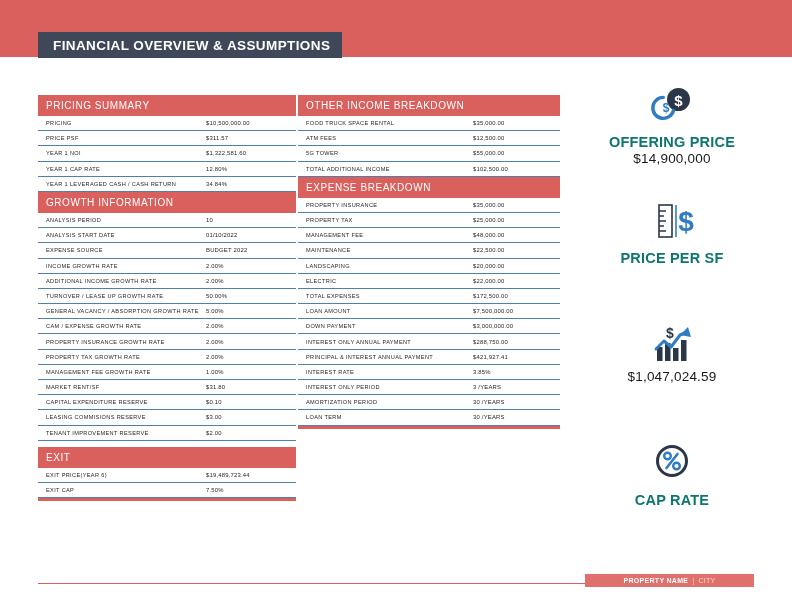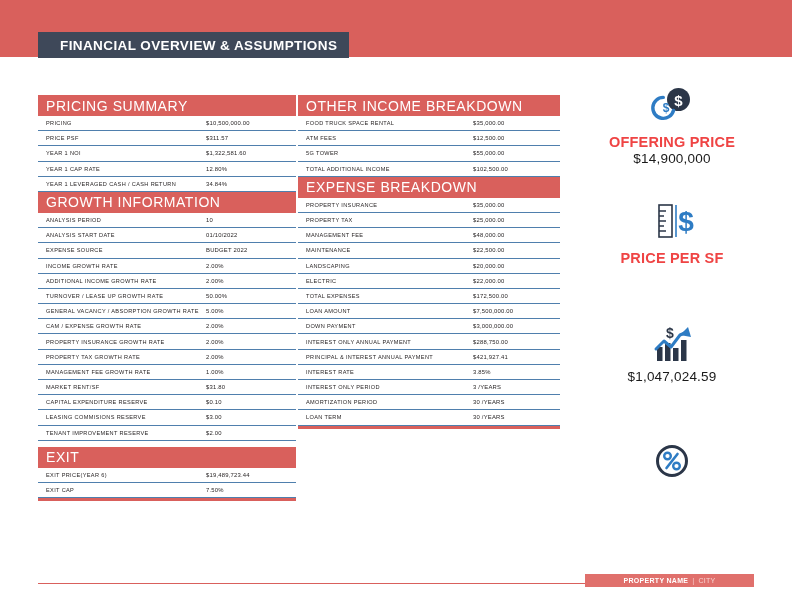--- a/index.html
+++ b/index.html
@@ -26,21 +26,21 @@
     background: #d9605c;
   }
   .title-plate {
     position: absolute;
     left: 38px;
     top: 32px;
     height: 26px;
     background: #3e4859;
     display: flex;
     align-items: center;
-    padding: 0 12px 0 22px;
+    padding: 0 12px 0 15px;
     box-sizing: border-box;
   }
   .title-plate span {
     color: #ffffff;
     font-size: 13.5px;
     font-weight: bold;
     letter-spacing: 0.4px;
     white-space: nowrap;
   }
 
@@ -56,21 +56,21 @@
     left: 298px;
     top: 95px;
     width: 262px;
   }
 
   .sect { width: 100%; }
 
   .sect-head {
     background: #d9605c;
     color: #ffffff;
-    font-size: 14px;
+    font-size: 10px;
     letter-spacing: 0.55px;
     padding: 6px 0 6px 8px;
     box-sizing: border-box;
     height: 21px;
     display: flex;
     align-items: center;
   }
 
   .rows { width: 100%; }
 
@@ -127,21 +127,21 @@
   }
   .callout .ico {
     height: 46px;
     display: flex;
     align-items: center;
     justify-content: center;
   }
   .callout .c-title {
     font-size: 14.5px;
     font-weight: bold;
-    color: #ef4444;
+    color: #0f766e;
     letter-spacing: 0.2px;
     margin-top: 6px;
   }
   .callout .c-val {
     font-size: 13.5px;
     color: #1a1a1a;
     letter-spacing: 0.2px;
     margin-top: 1px;
   }
 
@@ -455,20 +455,21 @@
 
   <div class="callout co-4">
     <div class="ico">
       <svg width="44" height="42" viewBox="0 0 44 42">
         <circle cx="22" cy="19" r="14.5" fill="none" stroke="#2b3648" stroke-width="3"></circle>
         <line x1="16.5" y1="26" x2="27.5" y2="12" stroke="#2e7cc4" stroke-width="2.6" stroke-linecap="round"></line>
         <circle cx="17.5" cy="14" r="3.3" fill="none" stroke="#2e7cc4" stroke-width="2.4"></circle>
         <circle cx="26.5" cy="24" r="3.3" fill="none" stroke="#2e7cc4" stroke-width="2.4"></circle>
       </svg>
     </div>
+    <div class="c-title">CAP RATE</div>
     <div class="c-val"></div>
   </div>
 
 </div>
 
 <div class="footer-rule"></div>
 <div class="footer-plate">
   <span class="fp-name">PROPERTY NAME</span>
   <span class="fp-div">|</span>
   <span class="fp-city">CITY</span>

